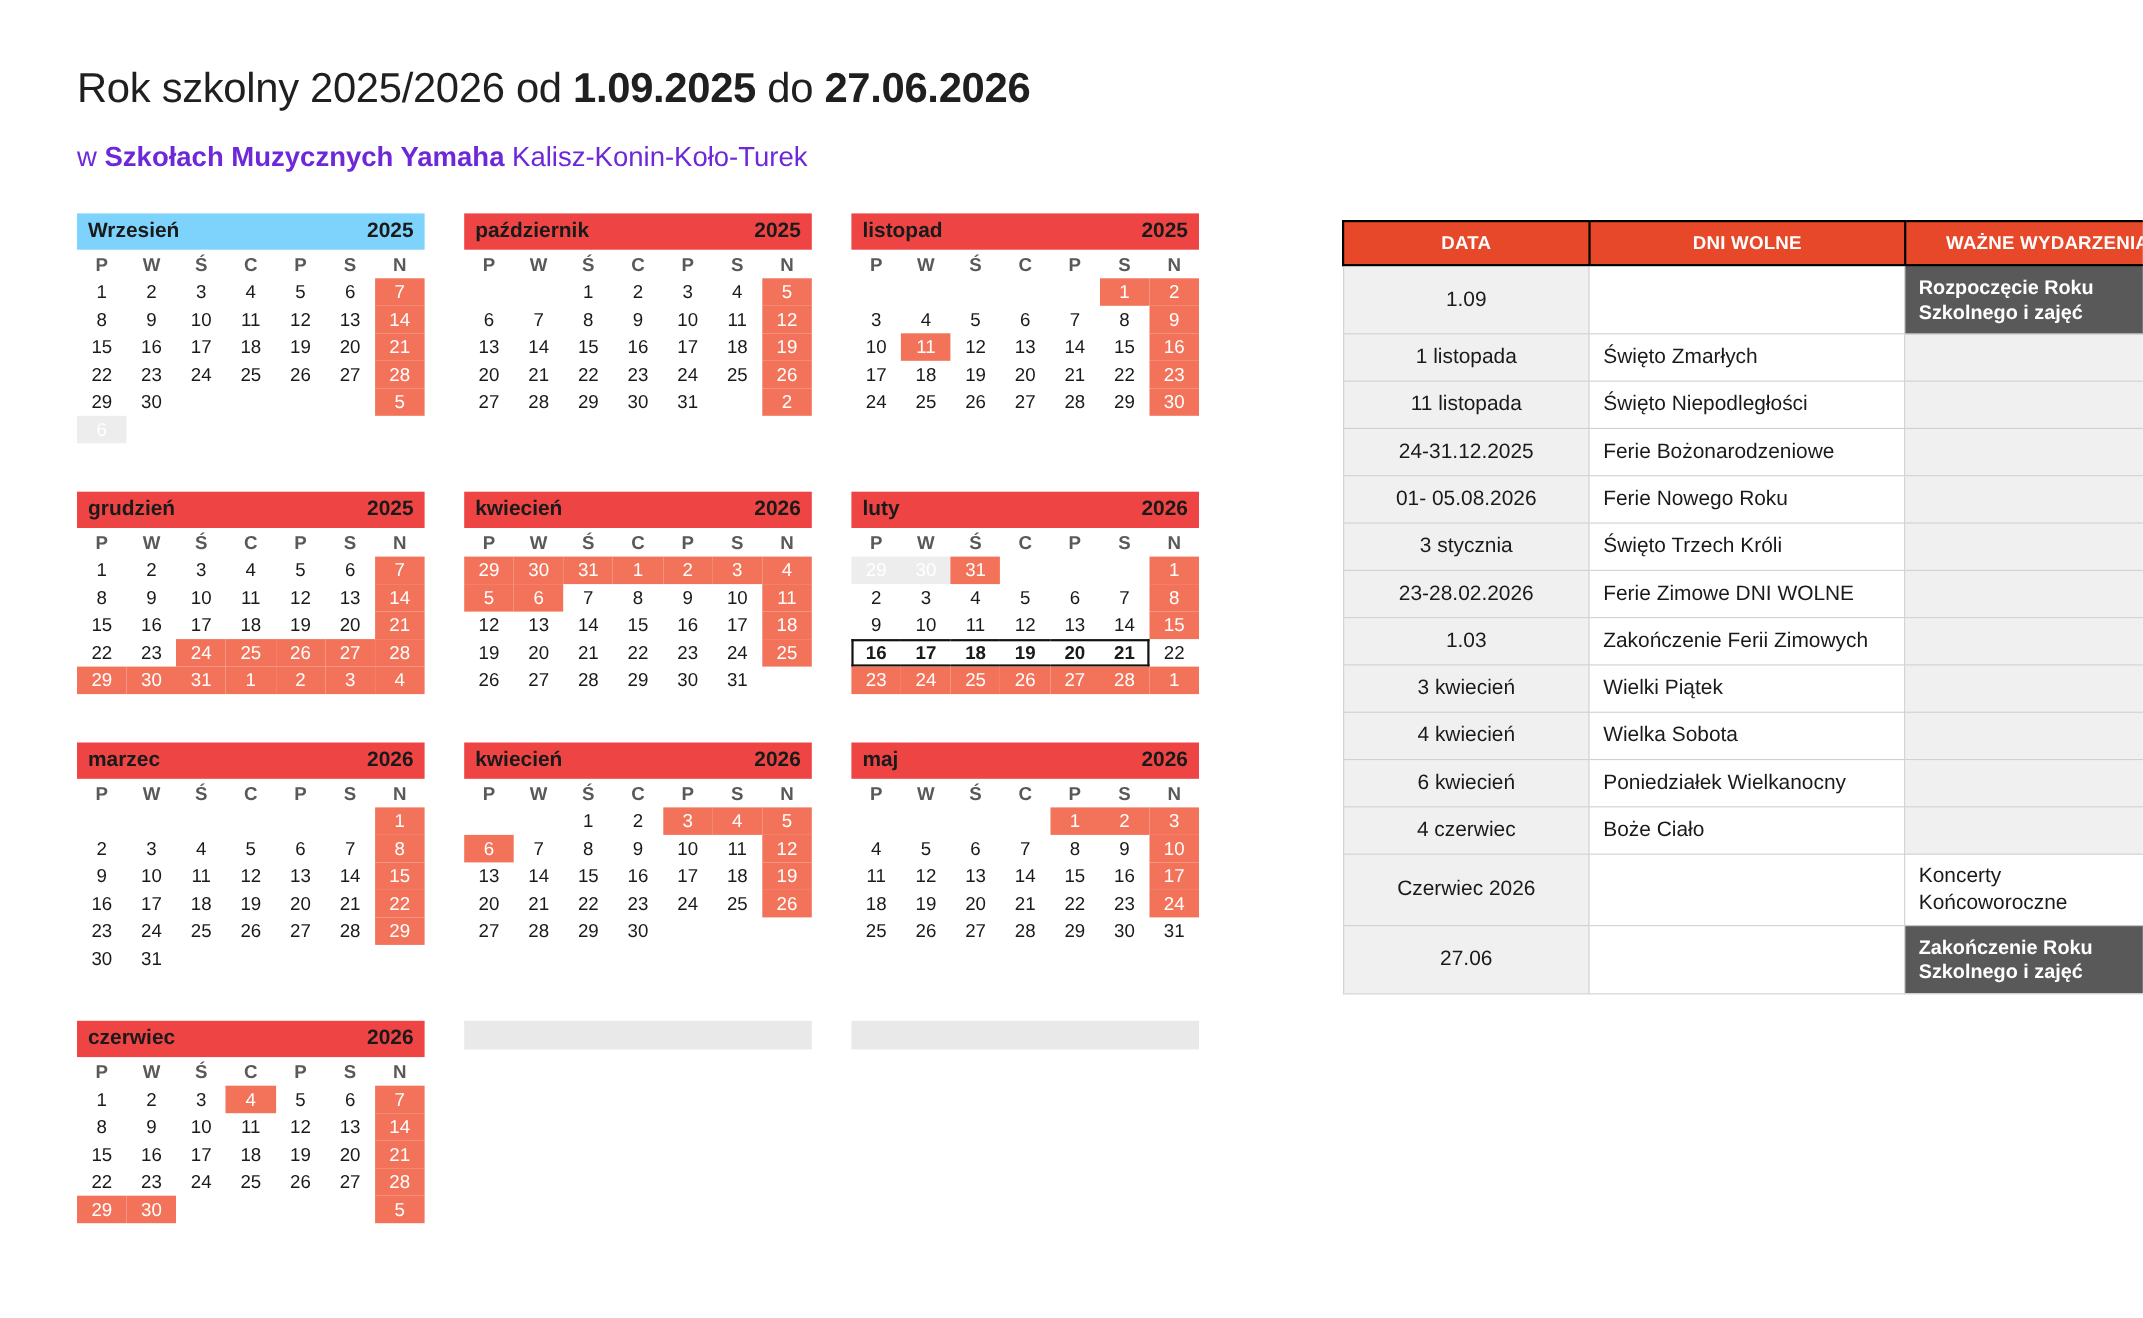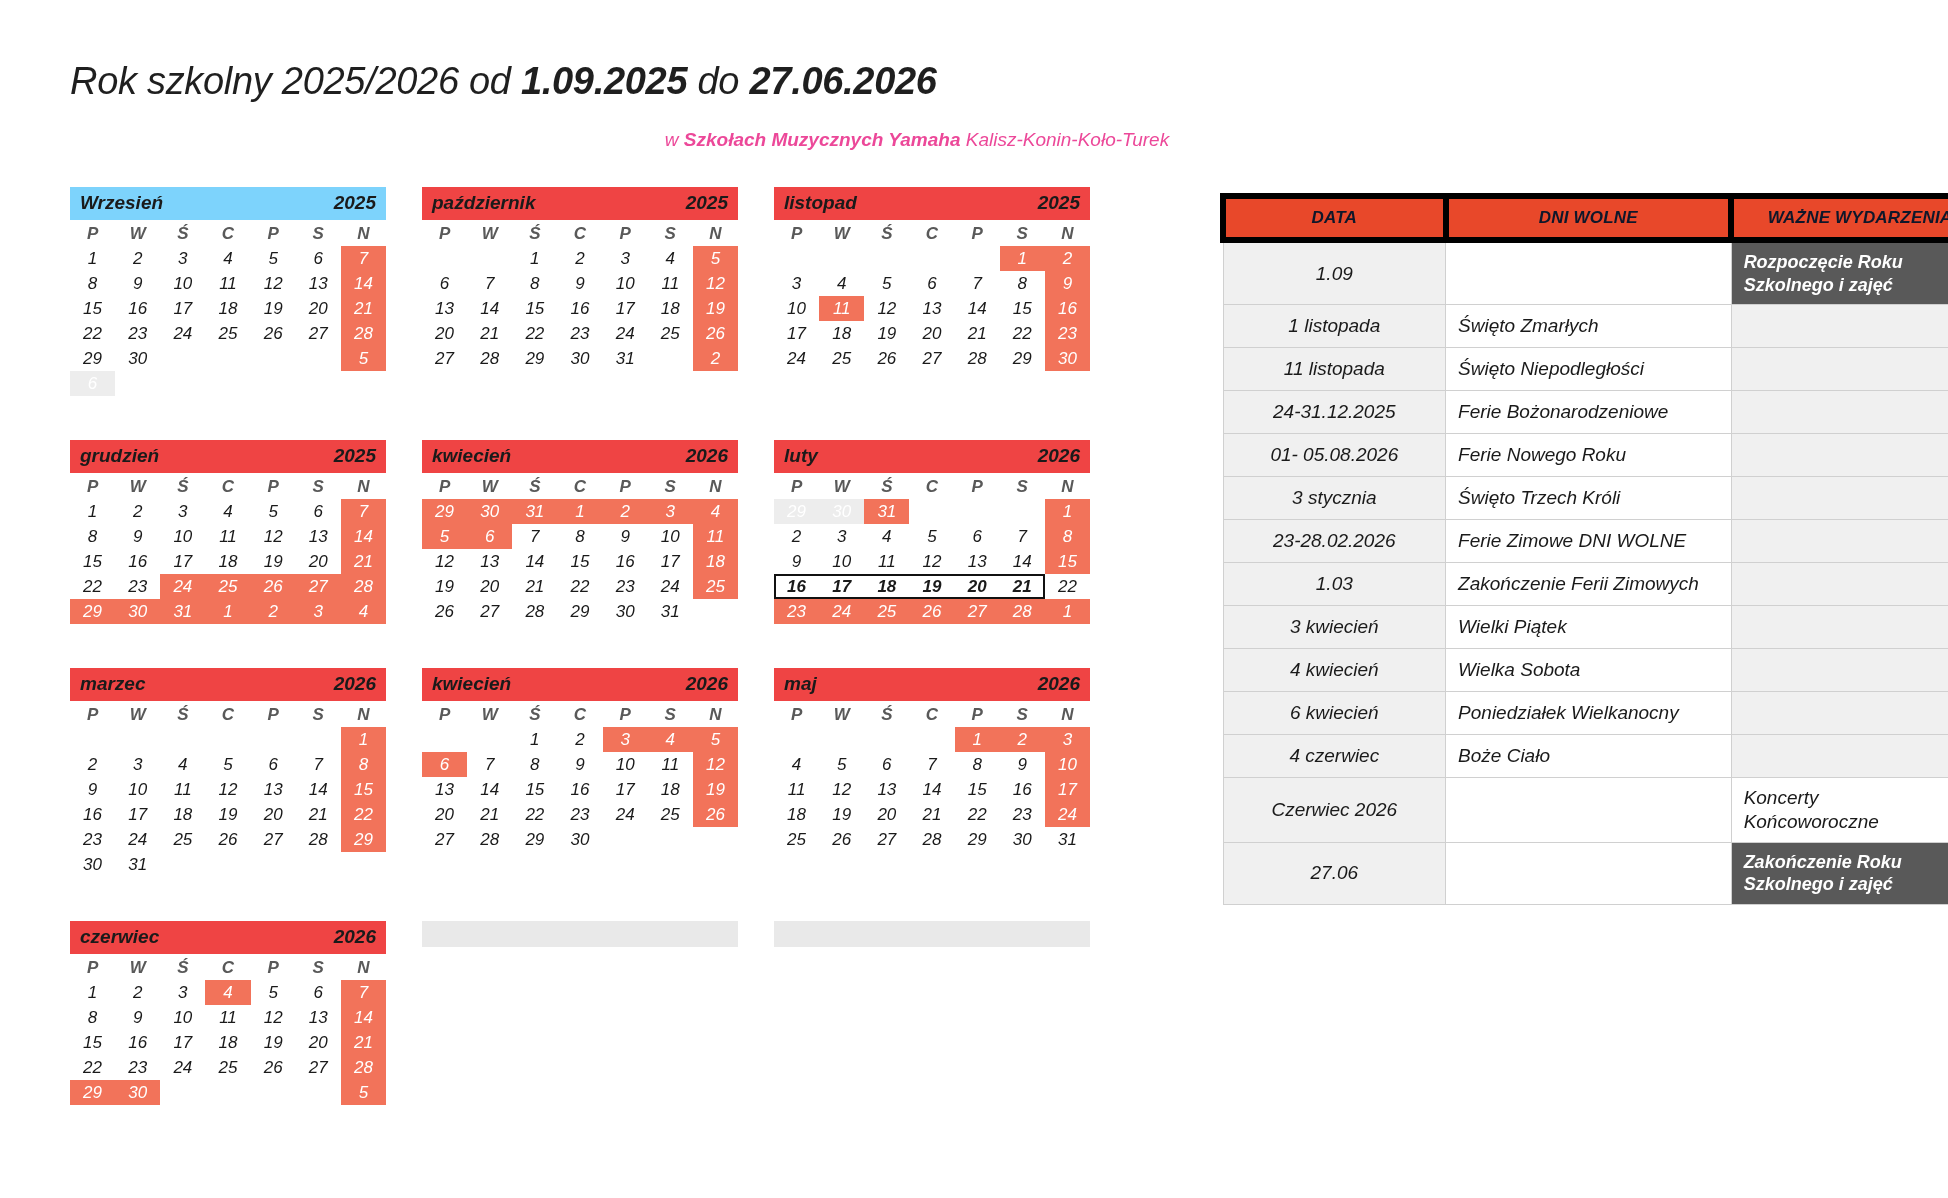--- a/index.html
+++ b/index.html
@@ -14,39 +14,37 @@
     color: #1a1a1a;
     position: relative;
     overflow: hidden;
   }
   .page {
     position: relative;
     width: 1834px;
     height: 1198px;
     box-sizing: border-box;
     padding: 60px 70px 0 70px;
-    font-style: italic;
   }
   
   .title {
     font-size: 38px;
     font-weight: 400;
     color: #1f1f1f;
     letter-spacing: -0.3px;
     margin: 0 0 26px 0;
     white-space: nowrap;
   }
   .title b { font-weight: 700; }
   .subtitle {
-    font-size: 19px;
+    font-size: 25px;
     font-weight: 400;
-    color: #ec4899;
+    color: #6d28d9;
     margin: 0 0 36px 0;
     white-space: nowrap;
-    text-align: center;
   }
   .subtitle b { font-weight: 700; }
 
   
   .content {
     display: flex;
     align-items: flex-start;
     gap: 0;
   }
   .calendars {
@@ -128,27 +126,27 @@
     margin-top: 6px;
   }
   table.events {
     border-collapse: collapse;
     width: 772px;
     background: #fff;
     border: 1px solid #c9c9c9;
   }
   table.events th {
     background: #e8482a;
-    color: #0f172a;
+    color: #ffffff;
     font-size: 17px;
     font-weight: 700;
     letter-spacing: 0.2px;
     padding: 9px 8px;
     text-align: center;
-    border: 6px solid #000000;
+    border: 2px solid #000000;
     margin-top: 19px;
   }
   table.events td {
     border: 1px solid #d0d0d0;
     font-size: 19px;
     padding: 8px 12px;
     vertical-align: middle;
     height: 26px;
   }
   td.c-date {

